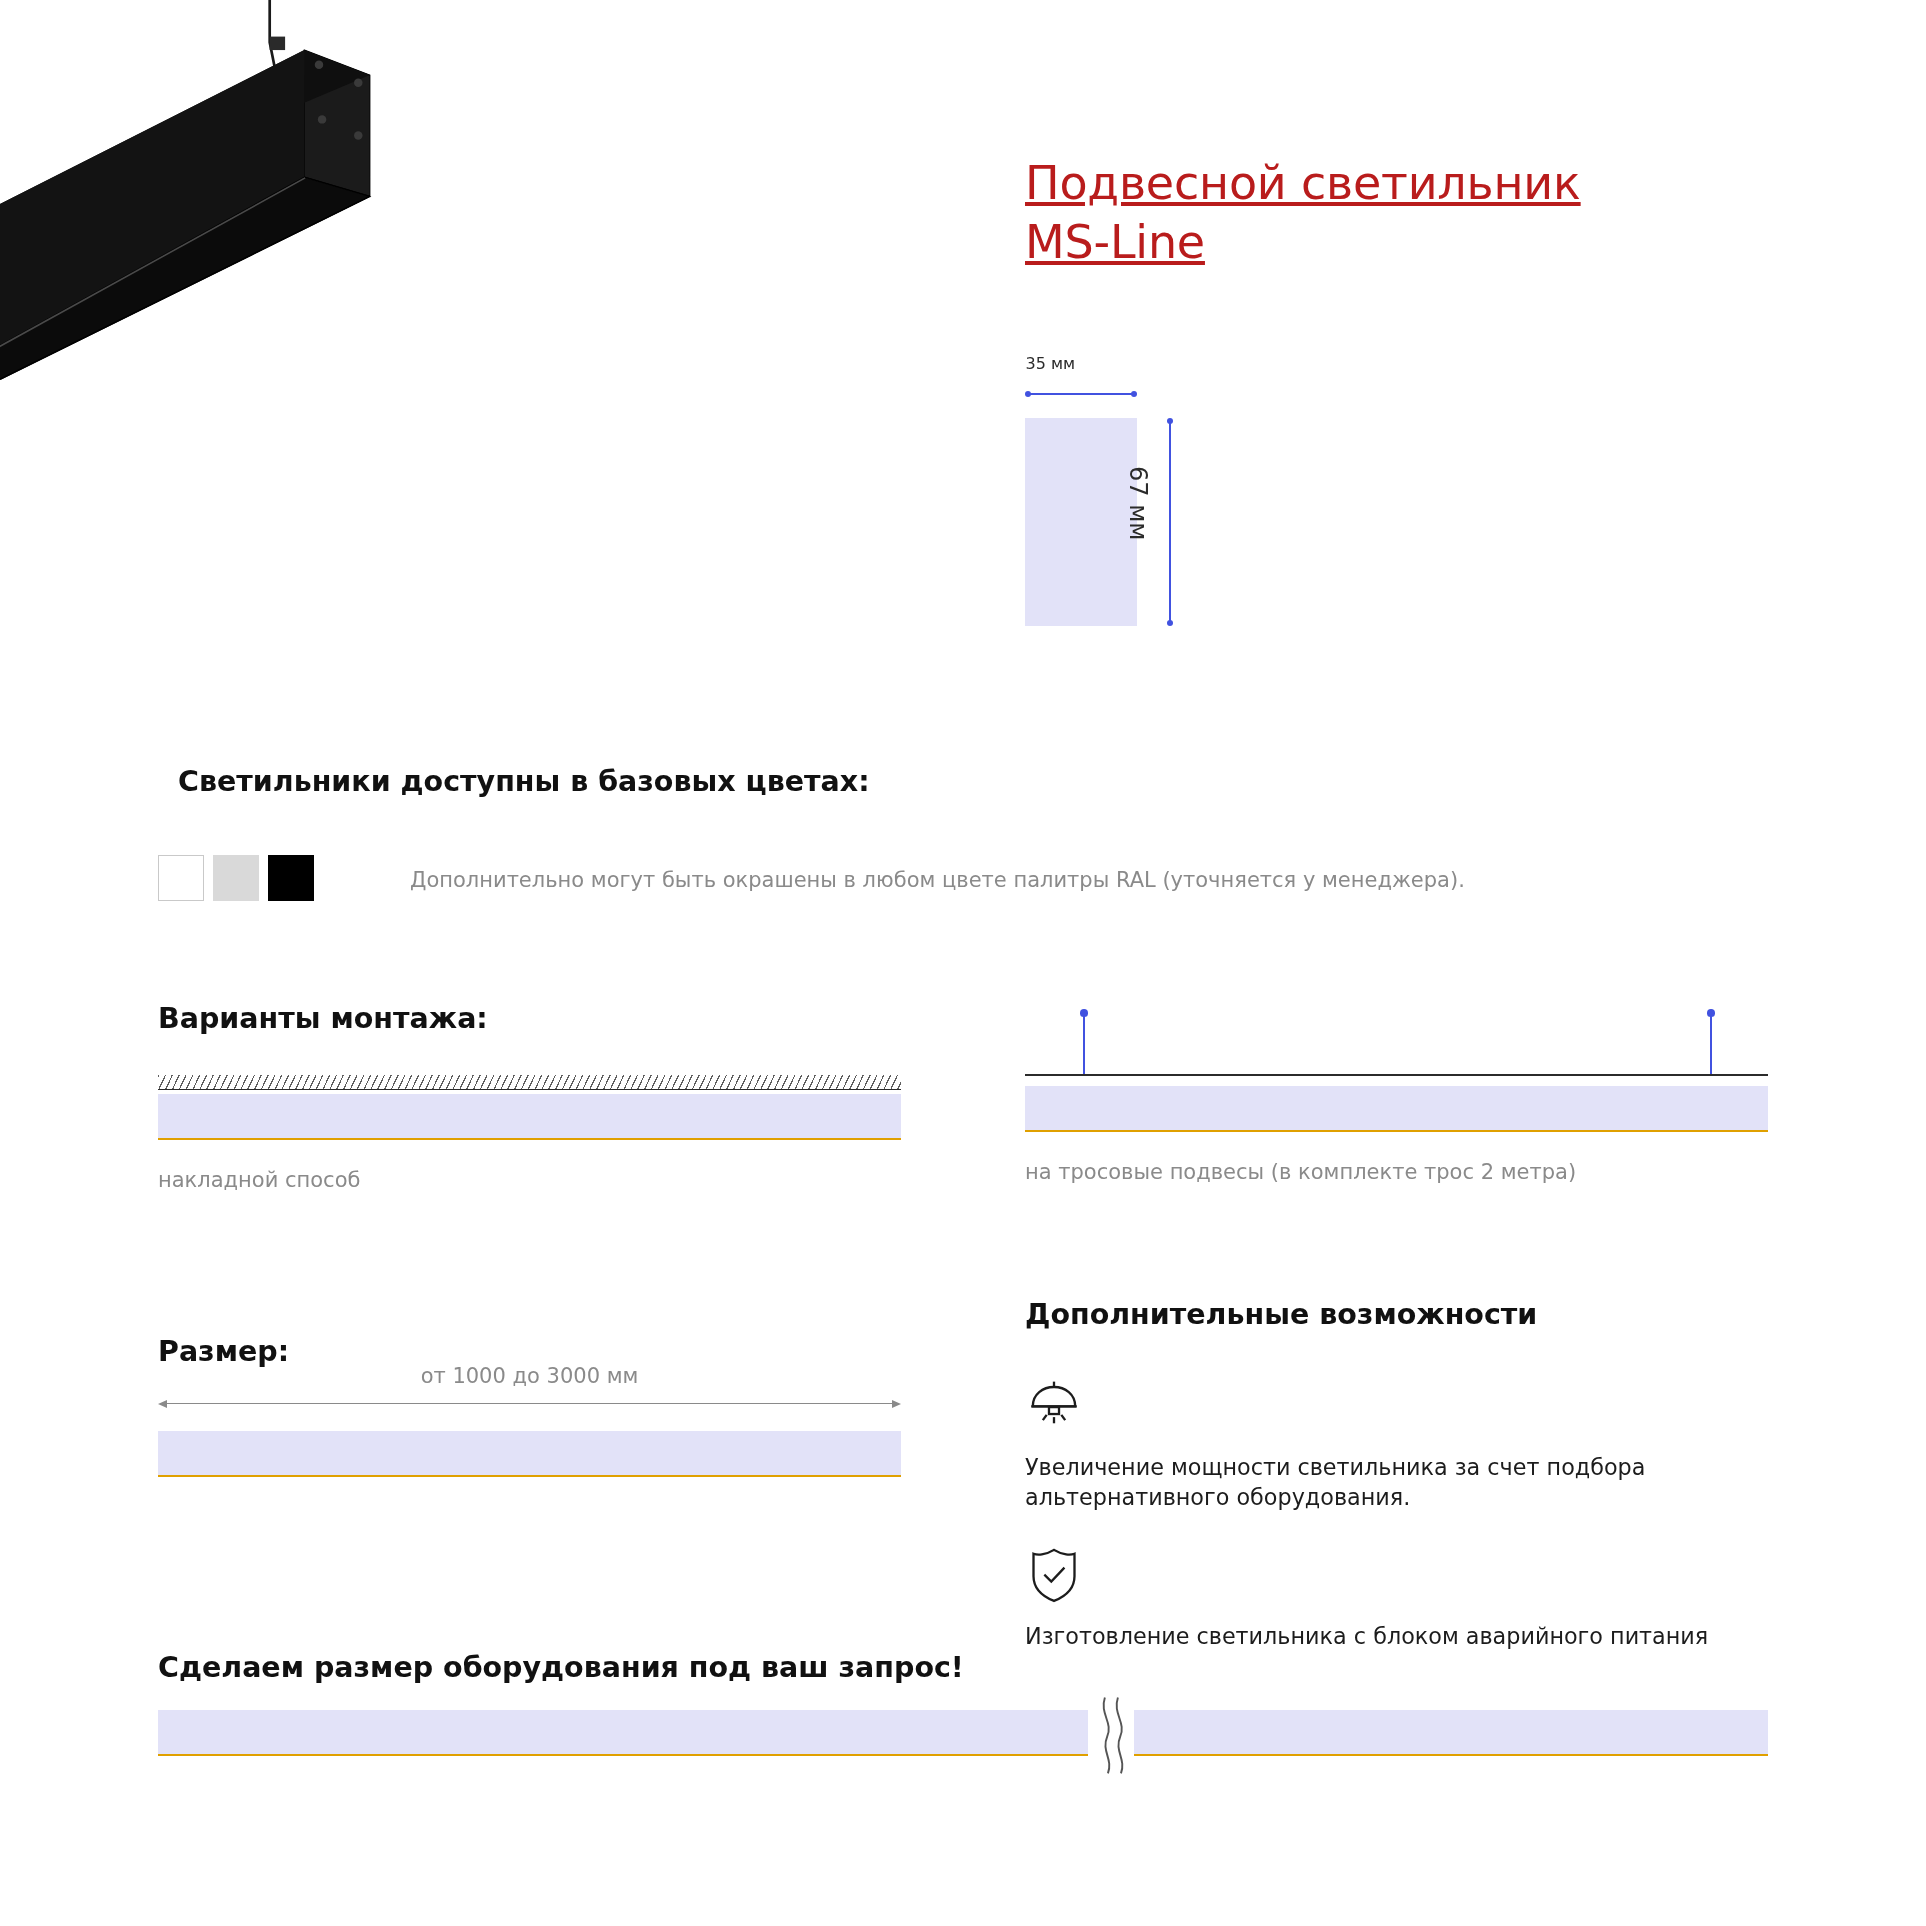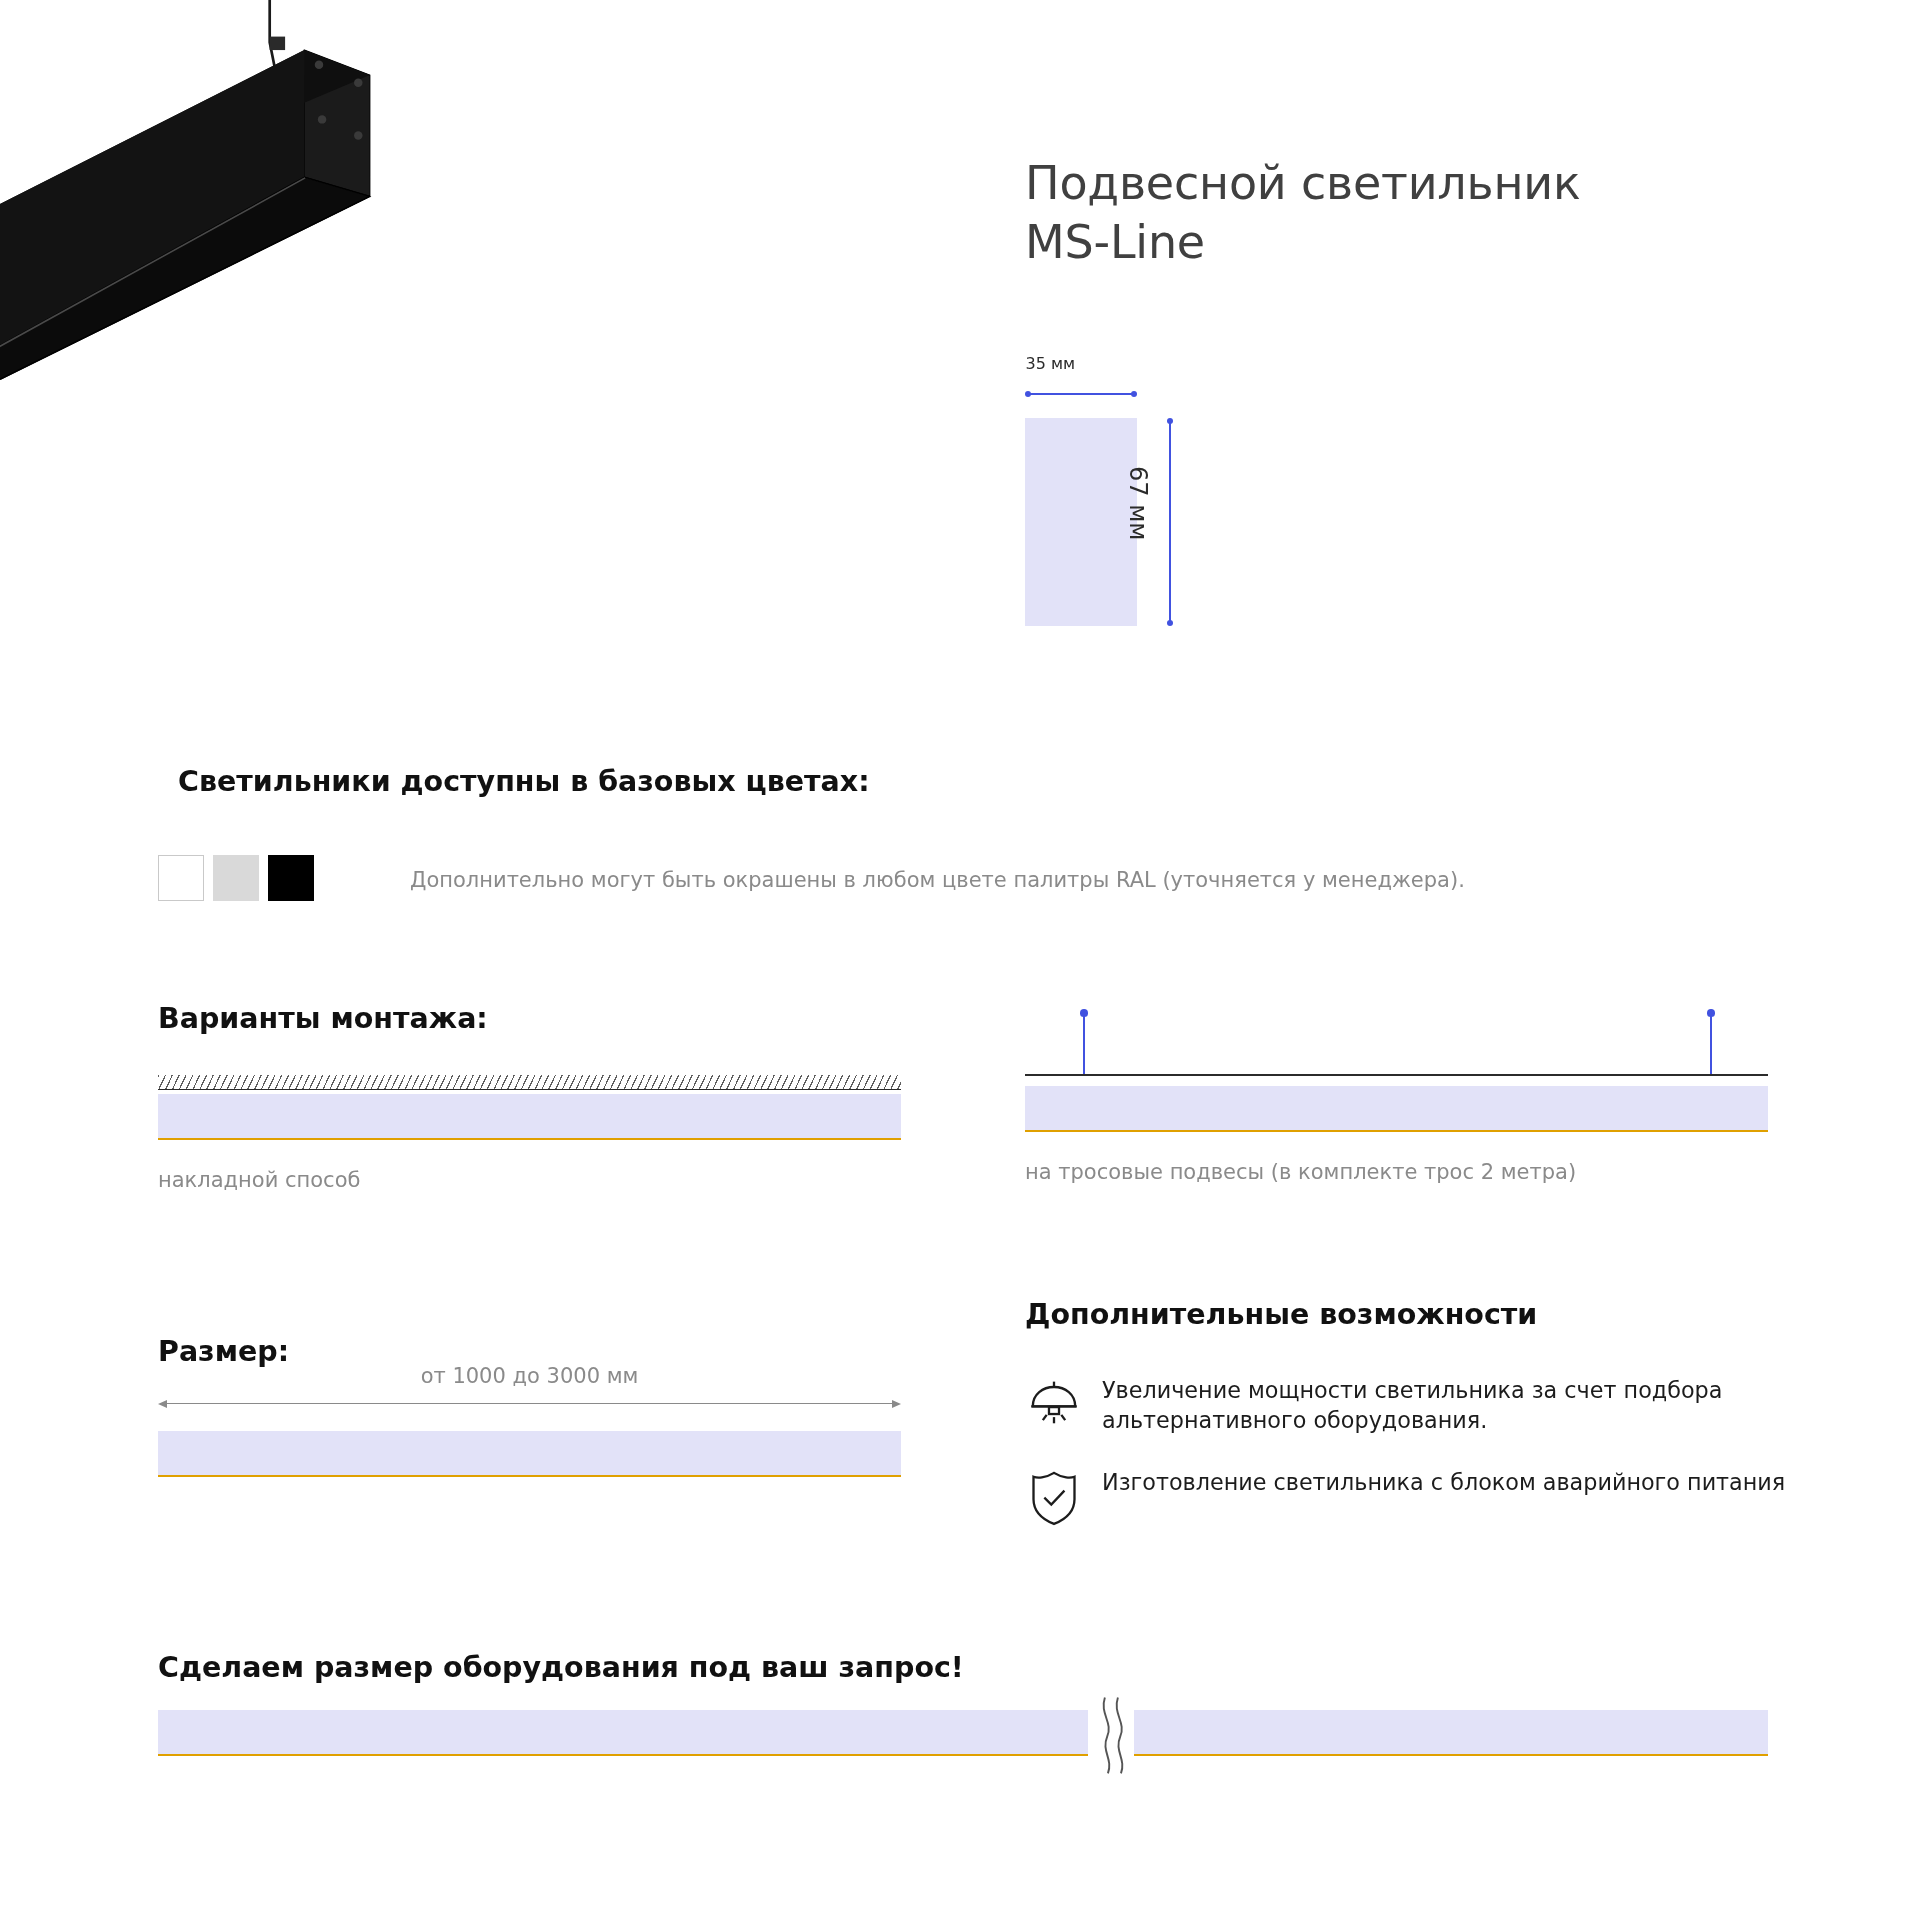--- a/index.html
+++ b/index.html
@@ -33,21 +33,22 @@
     position: absolute;
     left: 1025px;
     top: 154px;
     width: 770px;
   }
   #title-block .line {
     font-size: 46px;
     font-weight: 400;
     line-height: 1.28;
     letter-spacing: -0.2px;
-    color: #404040;
+    color: #b91c1c;
+    text-decoration: underline;
   }
 
   
   #section-dims {
     position: absolute;
     left: 1017px;
     top: 354px;
     width: 462px;
     height: 335px;
   }
@@ -277,20 +278,21 @@
   #features-list {
     position: absolute;
     left: 1025px;
     top: 1375px;
     width: 797px;
   }
   .feature {
     display: flex;
     align-items: flex-start;
     margin-bottom: 31px;
+    flex-direction: column;
   }
   .feature .f-icon {
     flex: 0 0 77px;
     display: flex;
     justify-content: flex-start;
     padding-top: 2.3px;
   }
   .feature .f-text {
     font-size: 22.3px;
     line-height: 1.36;

